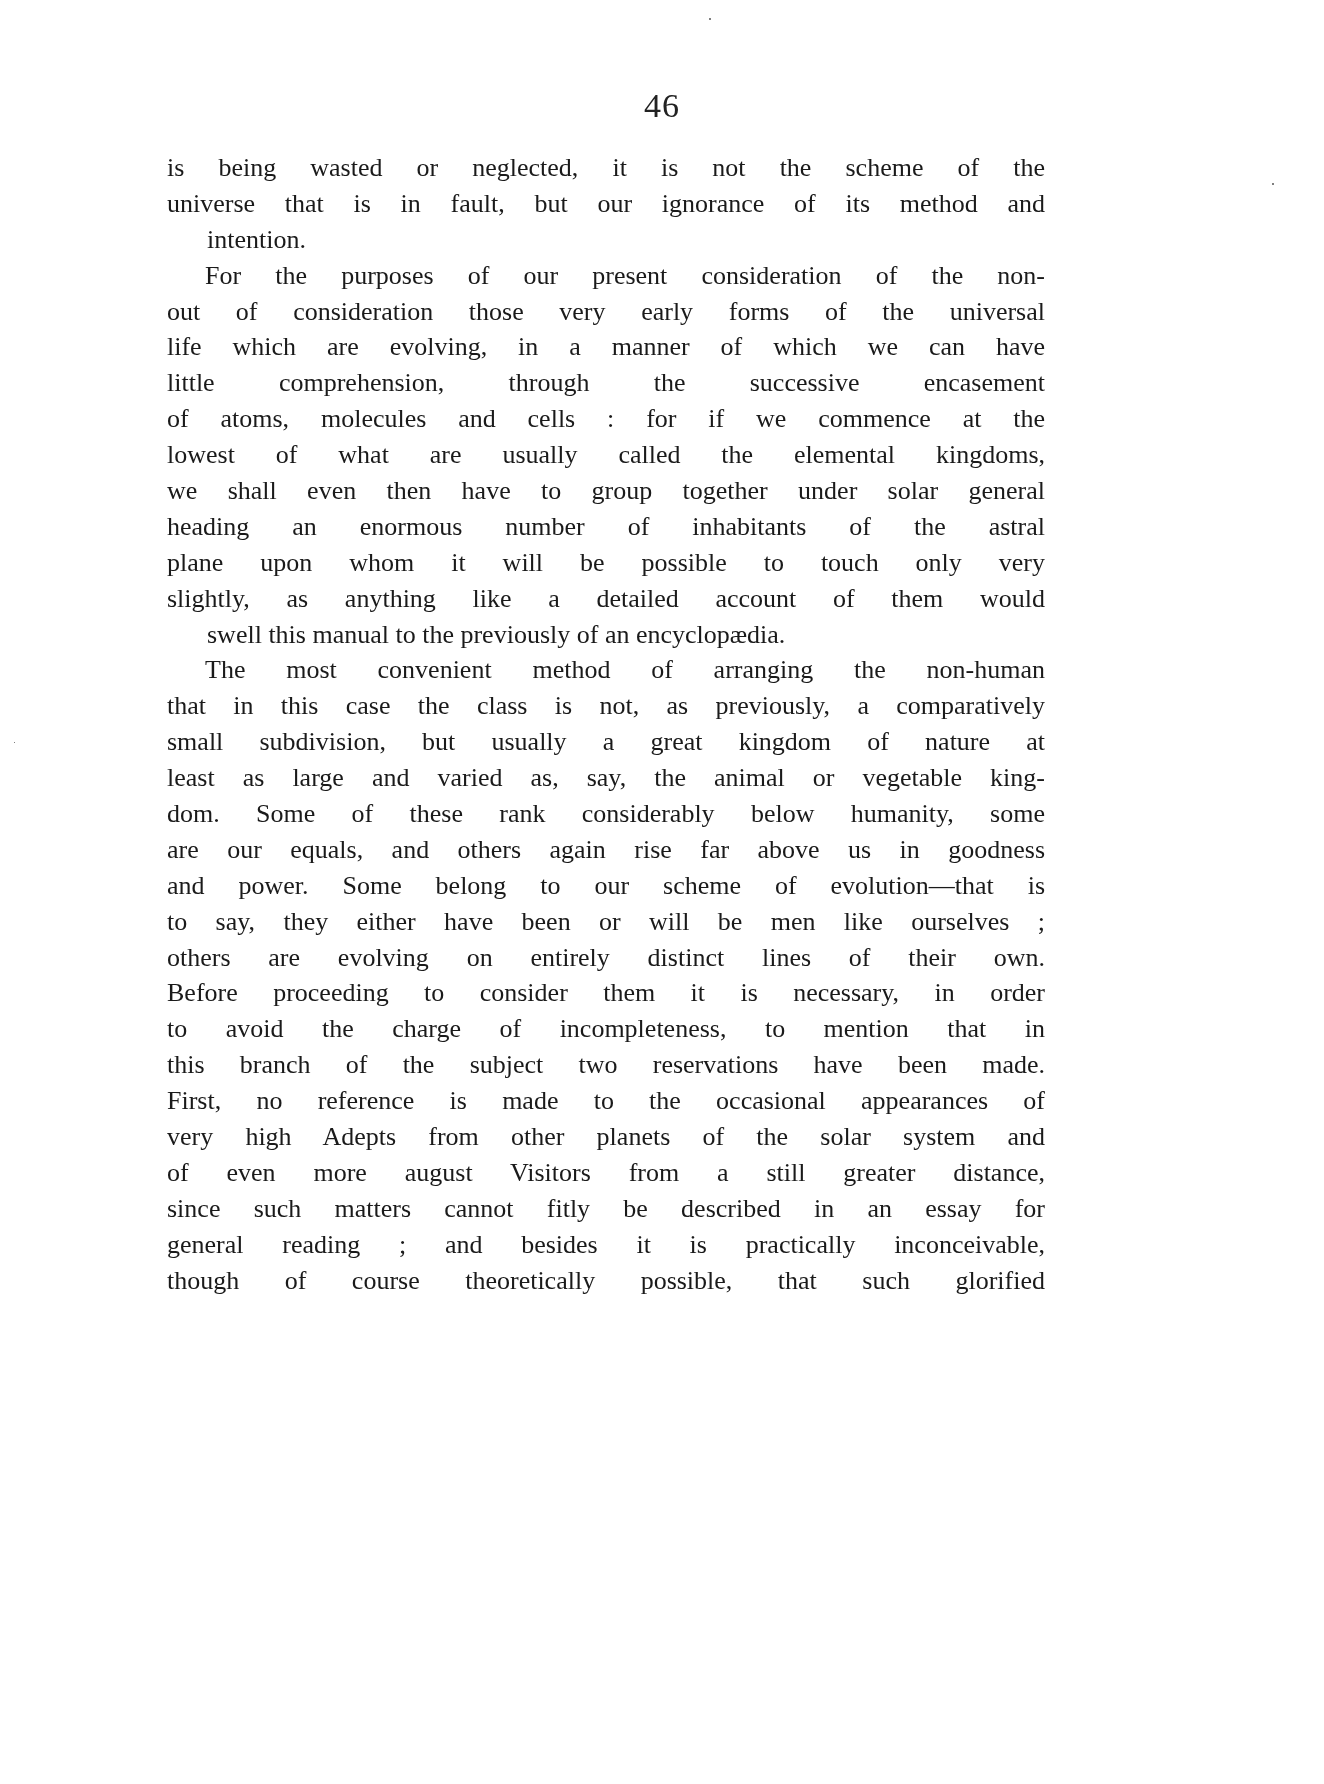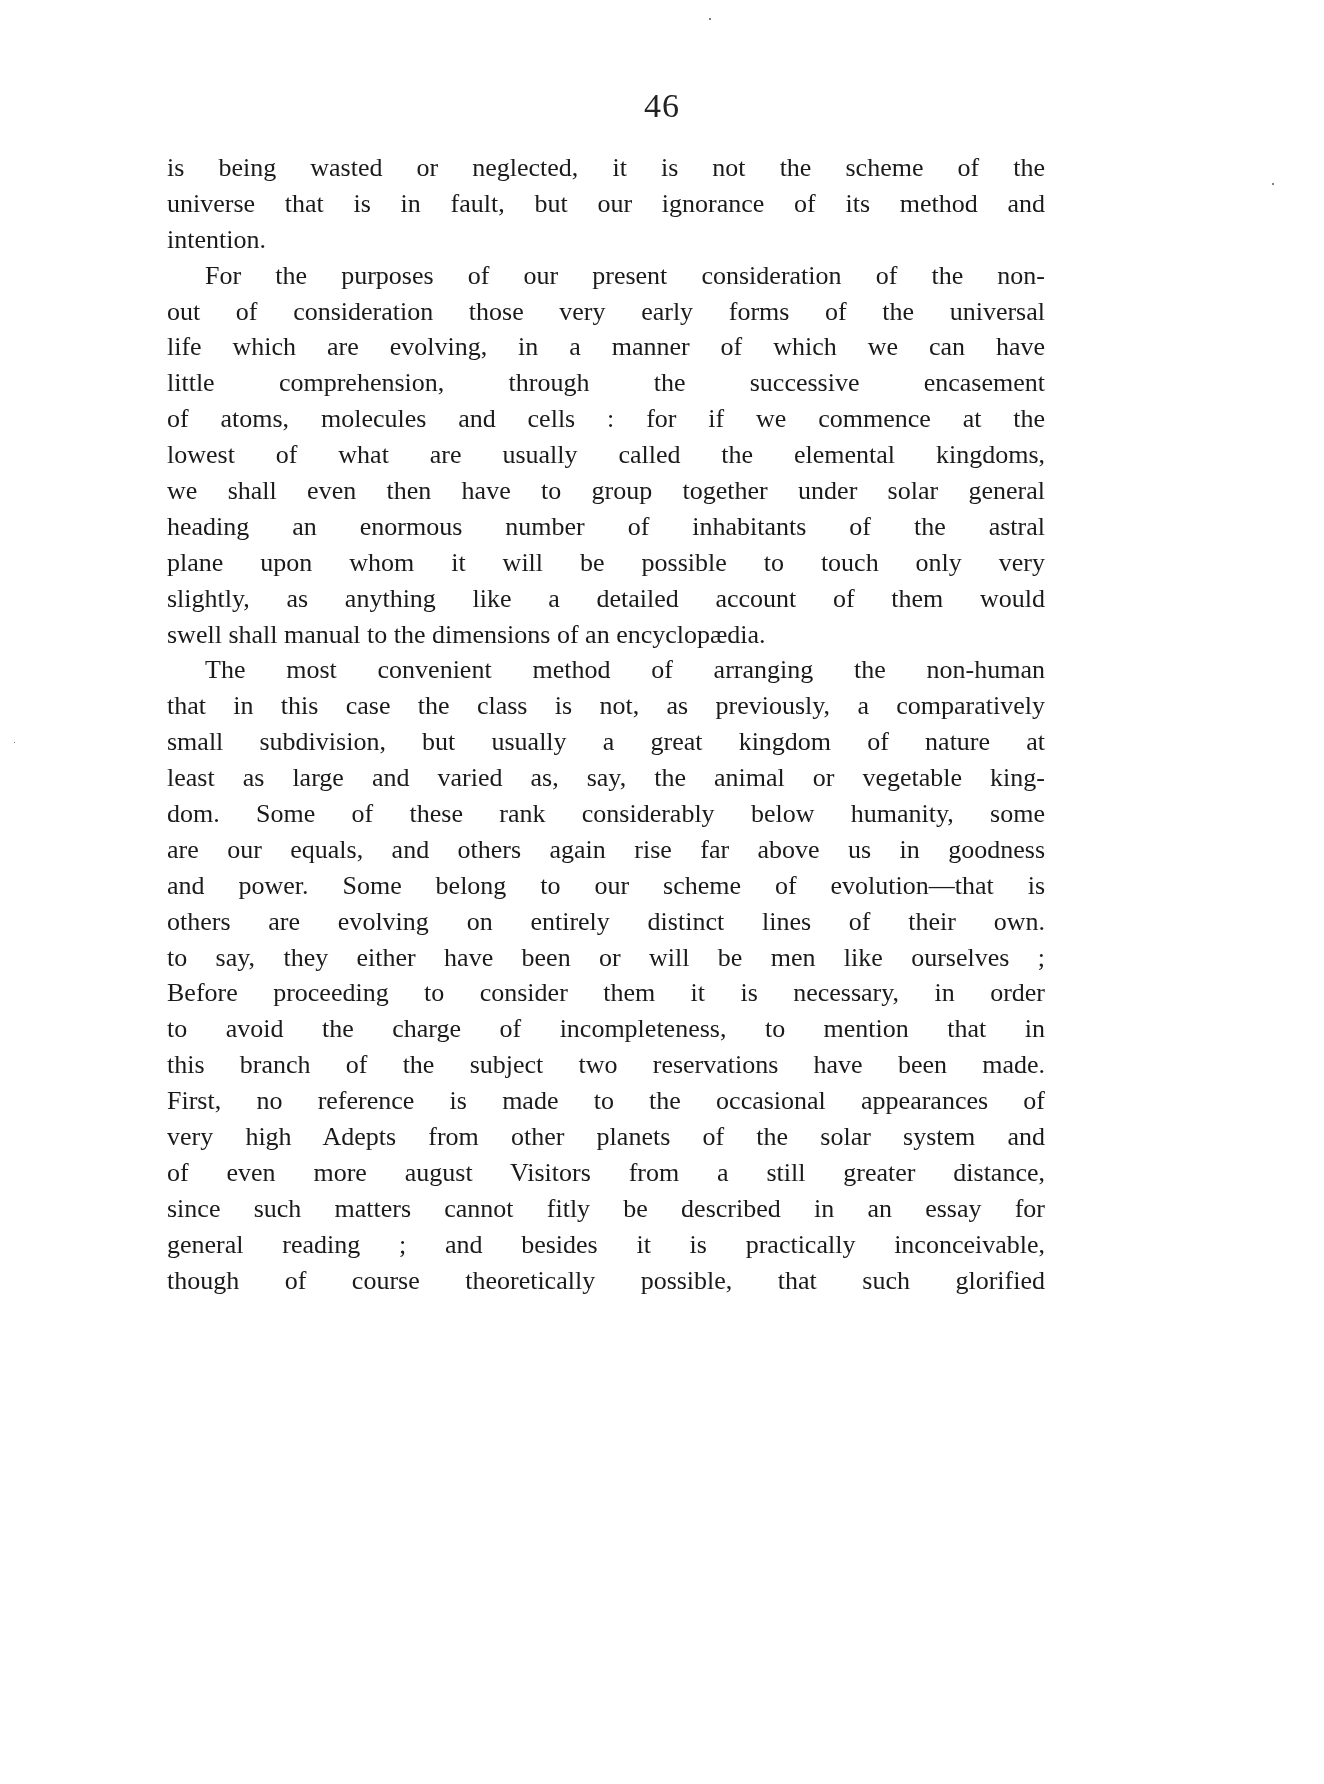--- a/index.html
+++ b/index.html
@@ -45,20 +45,21 @@
       height: 35.9px;
       font-size: 26px;
       line-height: 35.9px;
       white-space: nowrap;
       text-align: justify;
       text-align-last: justify;
       color: #1a1a1a;
     }
     .line.last {
       text-align-last: left;
+      margin-left: 40px;
     }
     .line.indent {
       padding-left: 38px;
       box-sizing: border-box;
     }
     .speck {
       position: absolute;
       width: 2px;
       height: 2px;
       background: #555;
@@ -85,32 +86,32 @@
         <span class="line indent">For the purposes of our present consideration of the non-</span>
         <span class="line">out of consideration those very early forms of the universal</span>
         <span class="line">life which are evolving, in a manner of which we can have</span>
         <span class="line">little comprehension, through the successive encasement</span>
         <span class="line">of atoms, molecules and cells : for if we commence at the</span>
         <span class="line">lowest of what are usually called the elemental kingdoms,</span>
         <span class="line">we shall even then have to group together under solar general</span>
         <span class="line">heading an enormous number of inhabitants of the astral</span>
         <span class="line">plane upon whom it will be possible to touch only very</span>
         <span class="line">slightly, as anything like a detailed account of them would</span>
-        <span class="line last">swell shall manual to the dimensions of an encyclopædia.</span>
+        <span class="line last">swell this manual to the previously of an encyclopædia.</span>
       </div>
       <div>
         <span class="line indent">The most convenient method of arranging the non-human</span>
         <span class="line">that in this case the class is not, as previously, a comparatively</span>
         <span class="line">small subdivision, but usually a great kingdom of nature at</span>
         <span class="line">least as large and varied as, say, the animal or vegetable king-</span>
         <span class="line">dom. Some of these rank considerably below humanity, some</span>
         <span class="line">are our equals, and others again rise far above us in goodness</span>
         <span class="line">and power. Some belong to our scheme of evolution—that is</span>
+        <span class="line">to say, they either have been or will be men like ourselves ;</span>
         <span class="line">others are evolving on entirely distinct lines of their own.</span>
-        <span class="line">to say, they either have been or will be men like ourselves ;</span>
         <span class="line">Before proceeding to consider them it is necessary, in order</span>
         <span class="line">to avoid the charge of incompleteness, to mention that in</span>
         <span class="line">this branch of the subject two reservations have been made.</span>
         <span class="line">First, no reference is made to the occasional appearances of</span>
         <span class="line">very high Adepts from other planets of the solar system and</span>
         <span class="line">of even more august Visitors from a still greater distance,</span>
         <span class="line">since such matters cannot fitly be described in an essay for</span>
         <span class="line">general reading ; and besides it is practically inconceivable,</span>
         <span class="line">though of course theoretically possible, that such glorified</span>
       </div>

